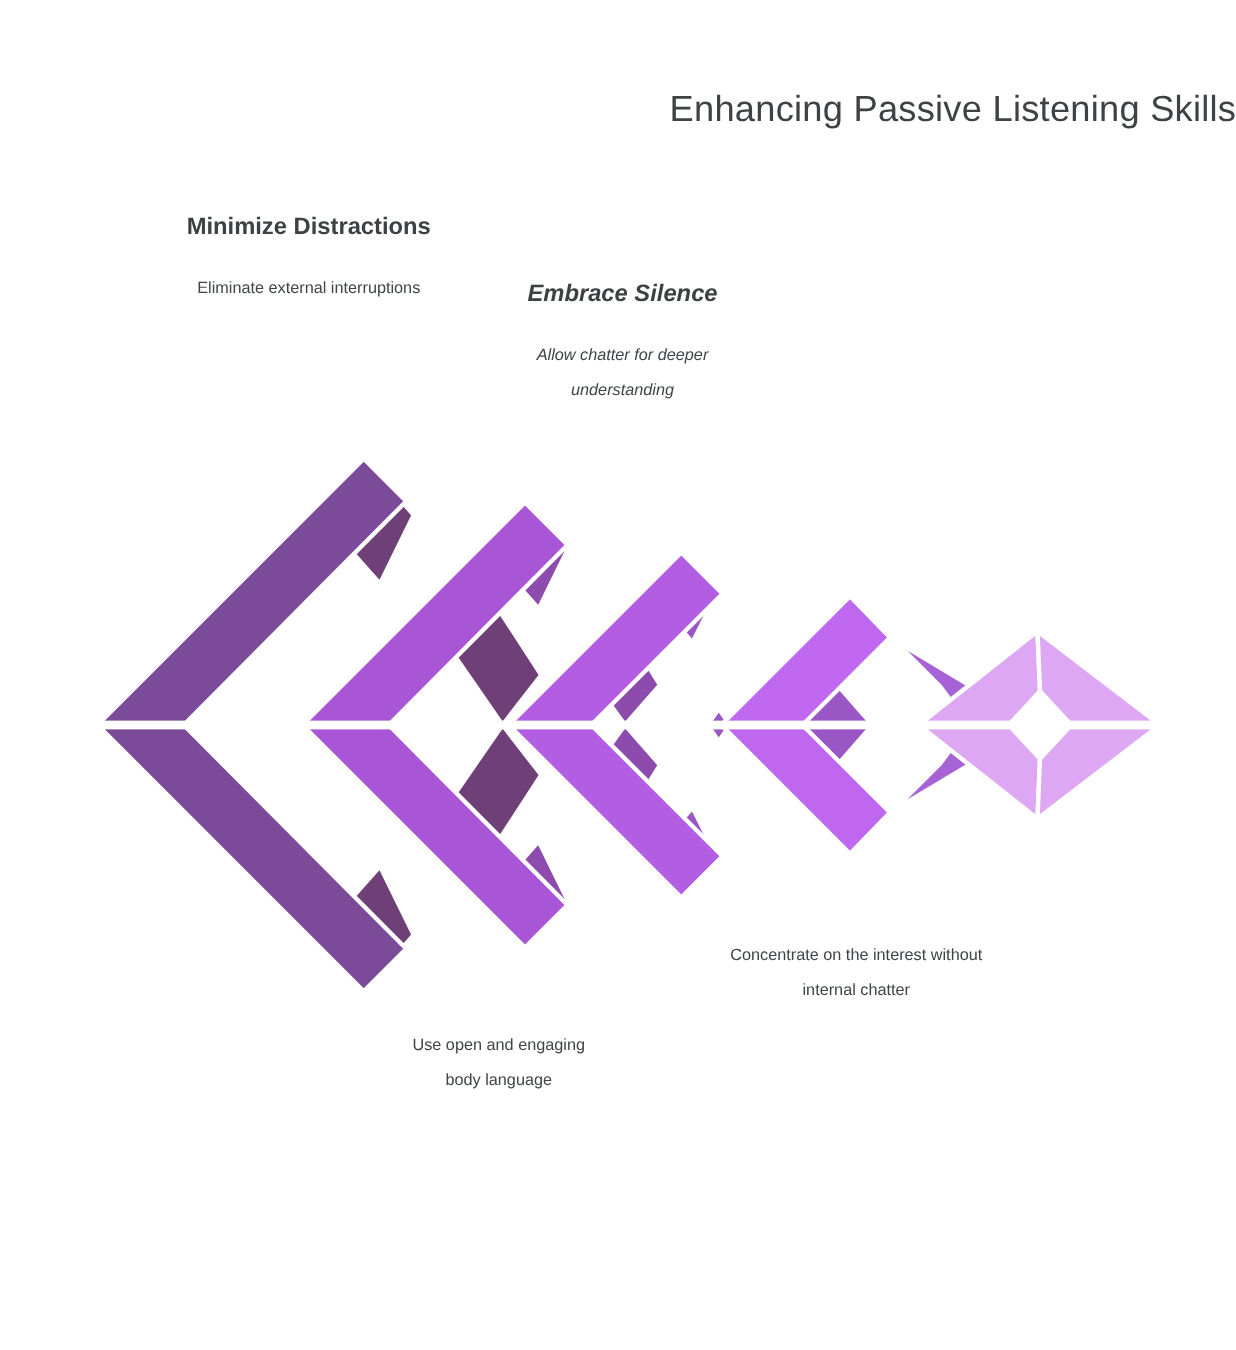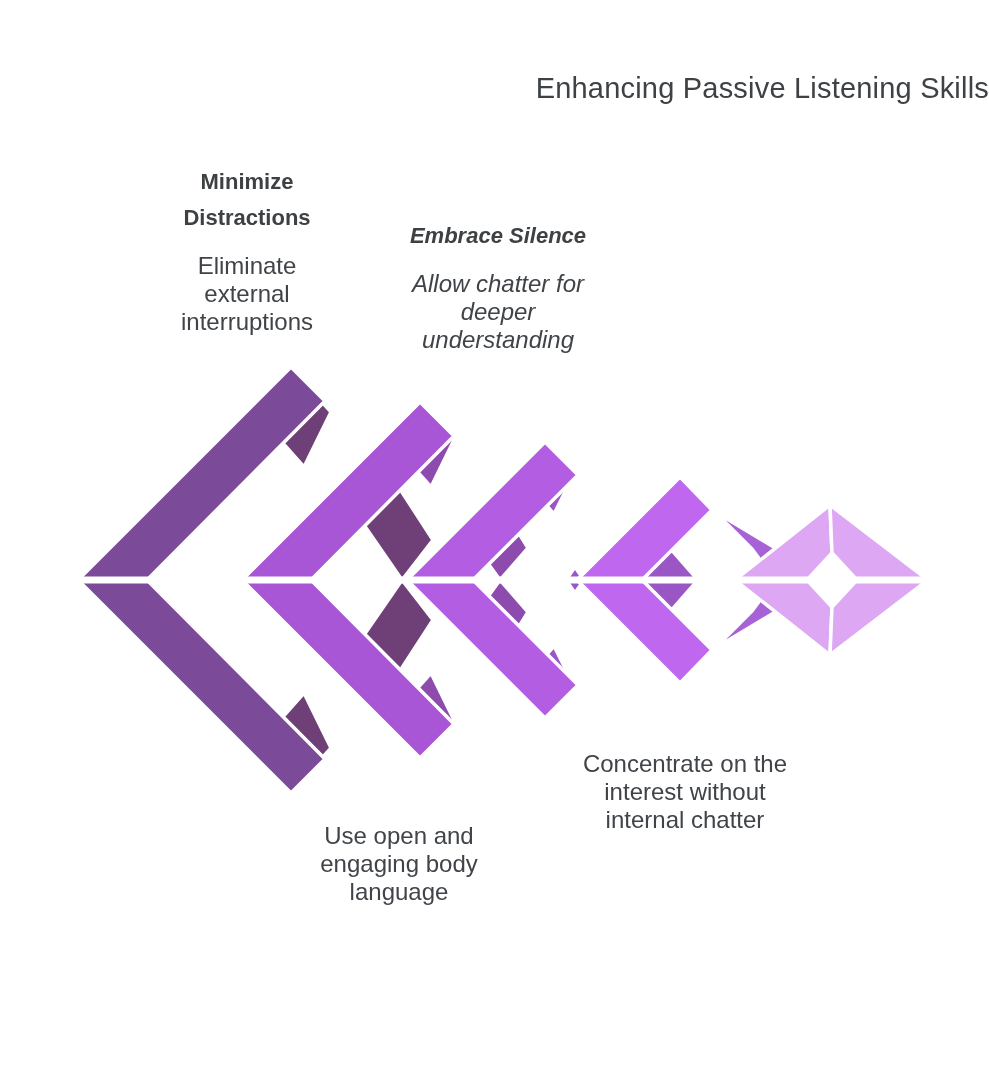--- a/index.html
+++ b/index.html
@@ -12,25 +12,25 @@
   .stage{position:absolute;inset:0;}
   svg.graphic{position:absolute;left:0;top:0;}
   .seamed{stroke:#ffffff;stroke-width:3.5;stroke-linejoin:round;}
   .title{
     position:absolute;left:0;top:72px;width:989px;
     text-align:right;font-size:29px;font-weight:500;
     letter-spacing:.2px;color:#3f4245;
   }
   .block{position:absolute;text-align:center;}
   .block h2{
-    margin:0 0 16px 0;font-size:22px;line-height:36px;
+    margin:0 0 16px 0;font-size:19px;line-height:36px;
     font-weight:bold;color:#3e4144;
   }
   .block p{
-    margin:0 auto;font-size:24px;line-height:28px;color:#404449;
+    margin:0 auto;font-size:13px;line-height:28px;color:#404449;
   }
   .block-1{left:147px;top:164px;width:200px;}
   .block-1 p{max-width:190px;}
   .block-2{left:408px;top:218px;width:180px;font-style:italic;}
   .block-2 p{max-width:175px;}
   .block-3{left:682px;top:240px;width:200px;}
   .block-3 p{max-width:175px;}
   .block-4{left:284px;top:822px;width:230px;}
   .block-4 p{max-width:165px;}
   .block-5{left:555px;top:750px;width:260px;}

